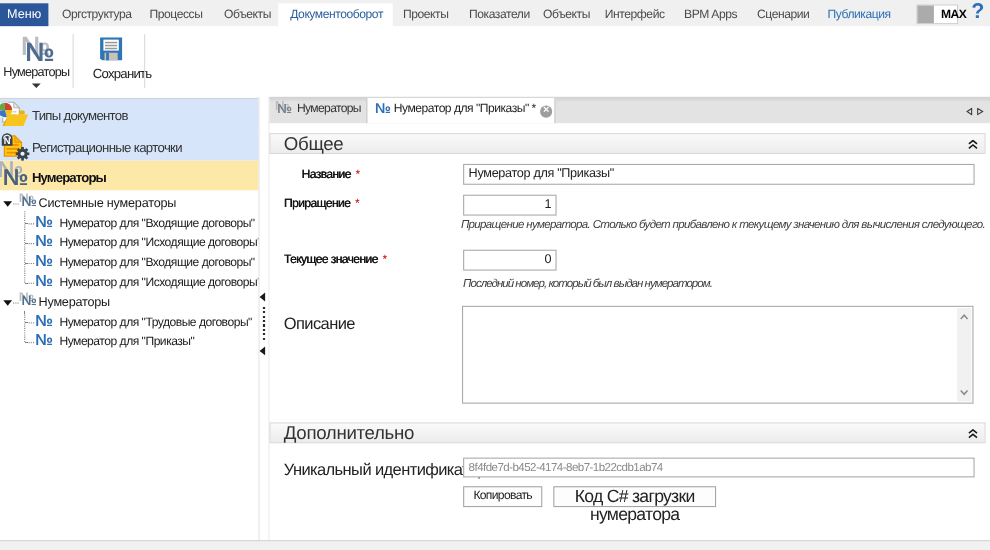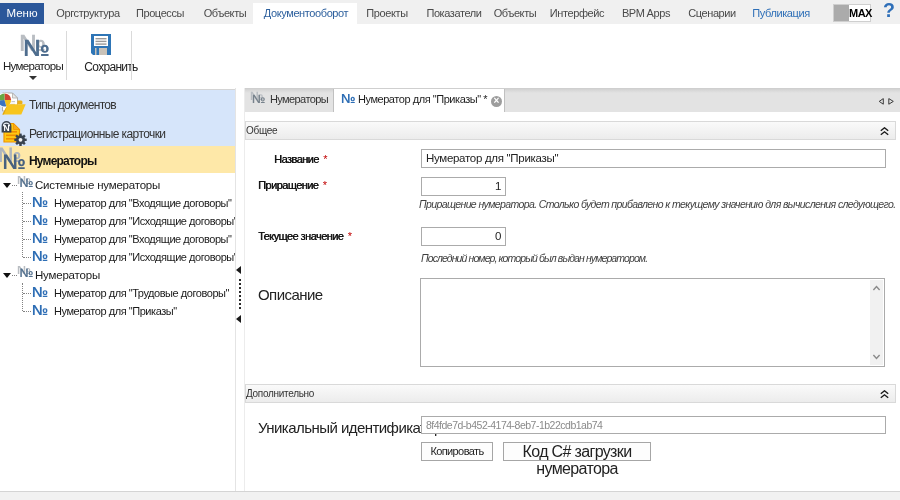--- a/index.html
+++ b/index.html
@@ -4,21 +4,21 @@
 *{margin:0;padding:0;box-sizing:border-box;}
 html,body{width:900px;height:500px;font-family:"Liberation Sans",sans-serif;background:#fff;overflow:hidden;}
 body{position:relative;font-size:12px;color:#222;}
 .abs{position:absolute;}
 .tabtxt{position:absolute;top:3px;height:21px;line-height:21px;font-size:11px;letter-spacing:-0.4px;color:#4a4a4a;transform:translateX(-50%);white-space:nowrap;}
 .inp{position:absolute;border:1px solid #ababab;background:#fff;font-size:11.5px;letter-spacing:-0.3px;line-height:16px;padding:0 4px;white-space:nowrap;overflow:hidden;}
 .lbl{position:absolute;font-size:11px;letter-spacing:-0.55px;color:#111;white-space:nowrap;text-shadow:0.4px 0 0 #111;}
 .lbl2{position:absolute;font-size:15px;letter-spacing:-0.55px;color:#222;white-space:nowrap;}
 .req{color:#c00000;text-shadow:none;margin-left:2px;}
 .hint{position:absolute;font-style:italic;font-size:10.5px;letter-spacing:-0.45px;color:#3f3f3f;white-space:nowrap;}
-.sechdr{position:absolute;left:245px;width:651px;height:19px;background:linear-gradient(#fafafa,#ececec);border:1px solid #d9d9d9;font-size:10px;letter-spacing:-0.3px;color:#333;line-height:17px;padding-left:0;}
+.sechdr{position:absolute;left:245px;width:651px;height:19px;background:linear-gradient(#fafafa,#ececec);border:1px solid #d9d9d9;font-size:17px;letter-spacing:-0.3px;color:#333;line-height:17px;padding-left:12px;}
 .chev{position:absolute;right:6px;top:5px;}
 .trow{position:absolute;left:0;height:18px;width:237px;font-size:11px;color:#1a1a1a;white-space:nowrap;overflow:hidden;}
 .ptxt{position:absolute;left:35px;top:3px;letter-spacing:-0.2px;font-size:11.5px;}
 .ctxt{position:absolute;left:54px;top:3px;letter-spacing:-0.45px;font-size:11px;}
 .cicon{position:absolute;left:32px;top:0px;font-weight:bold;color:#2e6eb5;font-size:14.5px;}
 .vdot{position:absolute;left:22px;width:1px;border-left:1px dotted #828282;}
 .hdot{position:absolute;top:9px;border-top:1px dotted #828282;}
 .parrow{position:absolute;left:3px;top:7px;width:0;height:0;border-left:4px solid transparent;border-right:4px solid transparent;border-top:5px solid #101010;}
 </style></head>
 <body>
@@ -33,21 +33,21 @@
 <span class="tabtxt" style="left:387px;">Проекты</span>
 <span class="tabtxt" style="left:454px;">Показатели</span>
 <span class="tabtxt" style="left:515px;">Объекты</span>
 <span class="tabtxt" style="left:577px;">Интерфейс</span>
 <span class="tabtxt" style="left:646px;">BPM Apps</span>
 <span class="tabtxt" style="left:712px;">Сценарии</span>
 <span class="tabtxt" style="left:781px;color:#2e6fb7;">Публикация</span>
 
 <div class="abs" style="left:833px;top:4px;width:38px;height:18px;background:#fff;border:1px solid #cfcfcf;">
   <div class="abs" style="left:0;top:0;width:15px;height:16px;background:#ababab;"></div>
-  <div class="abs" style="left:15px;top:0;width:36px;height:16px;font-weight:bold;font-size:11px;letter-spacing:-0.5px;color:#000;line-height:16px;text-align:left;">MAX</div>
+  <div class="abs" style="left:15px;top:0;width:36px;height:16px;font-weight:bold;font-size:11px;letter-spacing:-0.5px;color:#000;line-height:16px;text-align:center;">MAX</div>
 </div>
 <div class="abs" style="left:881px;top:0px;width:16px;height:21px;color:#2f6fb8;font-weight:bold;font-size:19.5px;line-height:21px;text-align:center;">?</div>
 
 <div class="abs" style="left:0;top:24px;width:900px;height:66px;background:#fff;border-bottom:1px solid #d4d4d4;"></div>
 
 <span class="abs" style="left:19px;top:29px;font-weight:bold;font-size:24px;color:#b9bdc2;">№</span>
 <span class="abs" style="left:23px;top:34px;font-weight:bold;font-size:24px;color:#4e6d8e;">№</span>
 <div class="abs" style="left:33px;top:60px;transform:translateX(-50%);font-size:11.5px;letter-spacing:-0.7px;color:#222;">Нумераторы</div>
 <div class="abs" style="left:29px;top:76px;width:0;height:0;border-left:4px solid transparent;border-right:4px solid transparent;border-top:4px solid #333;"></div>
 <div class="abs" style="left:66px;top:31px;width:1px;height:49px;background:#dadada;"></div>

